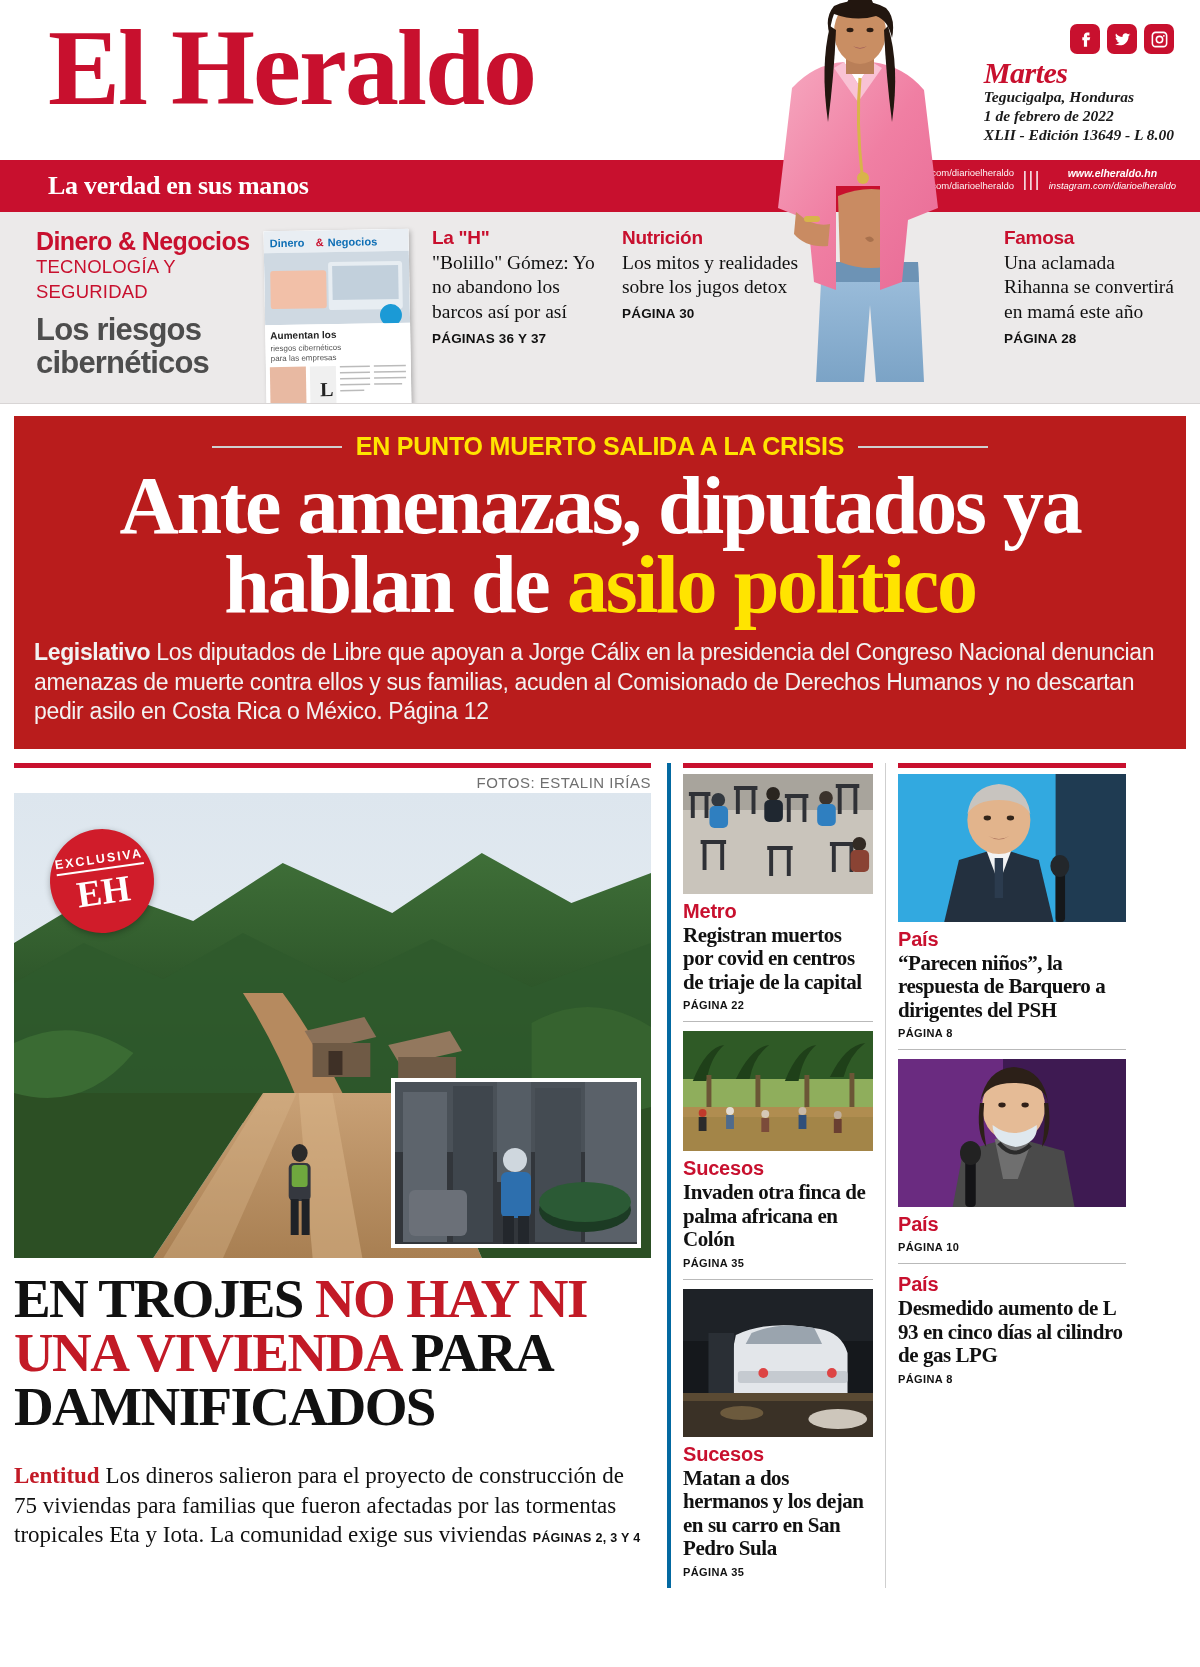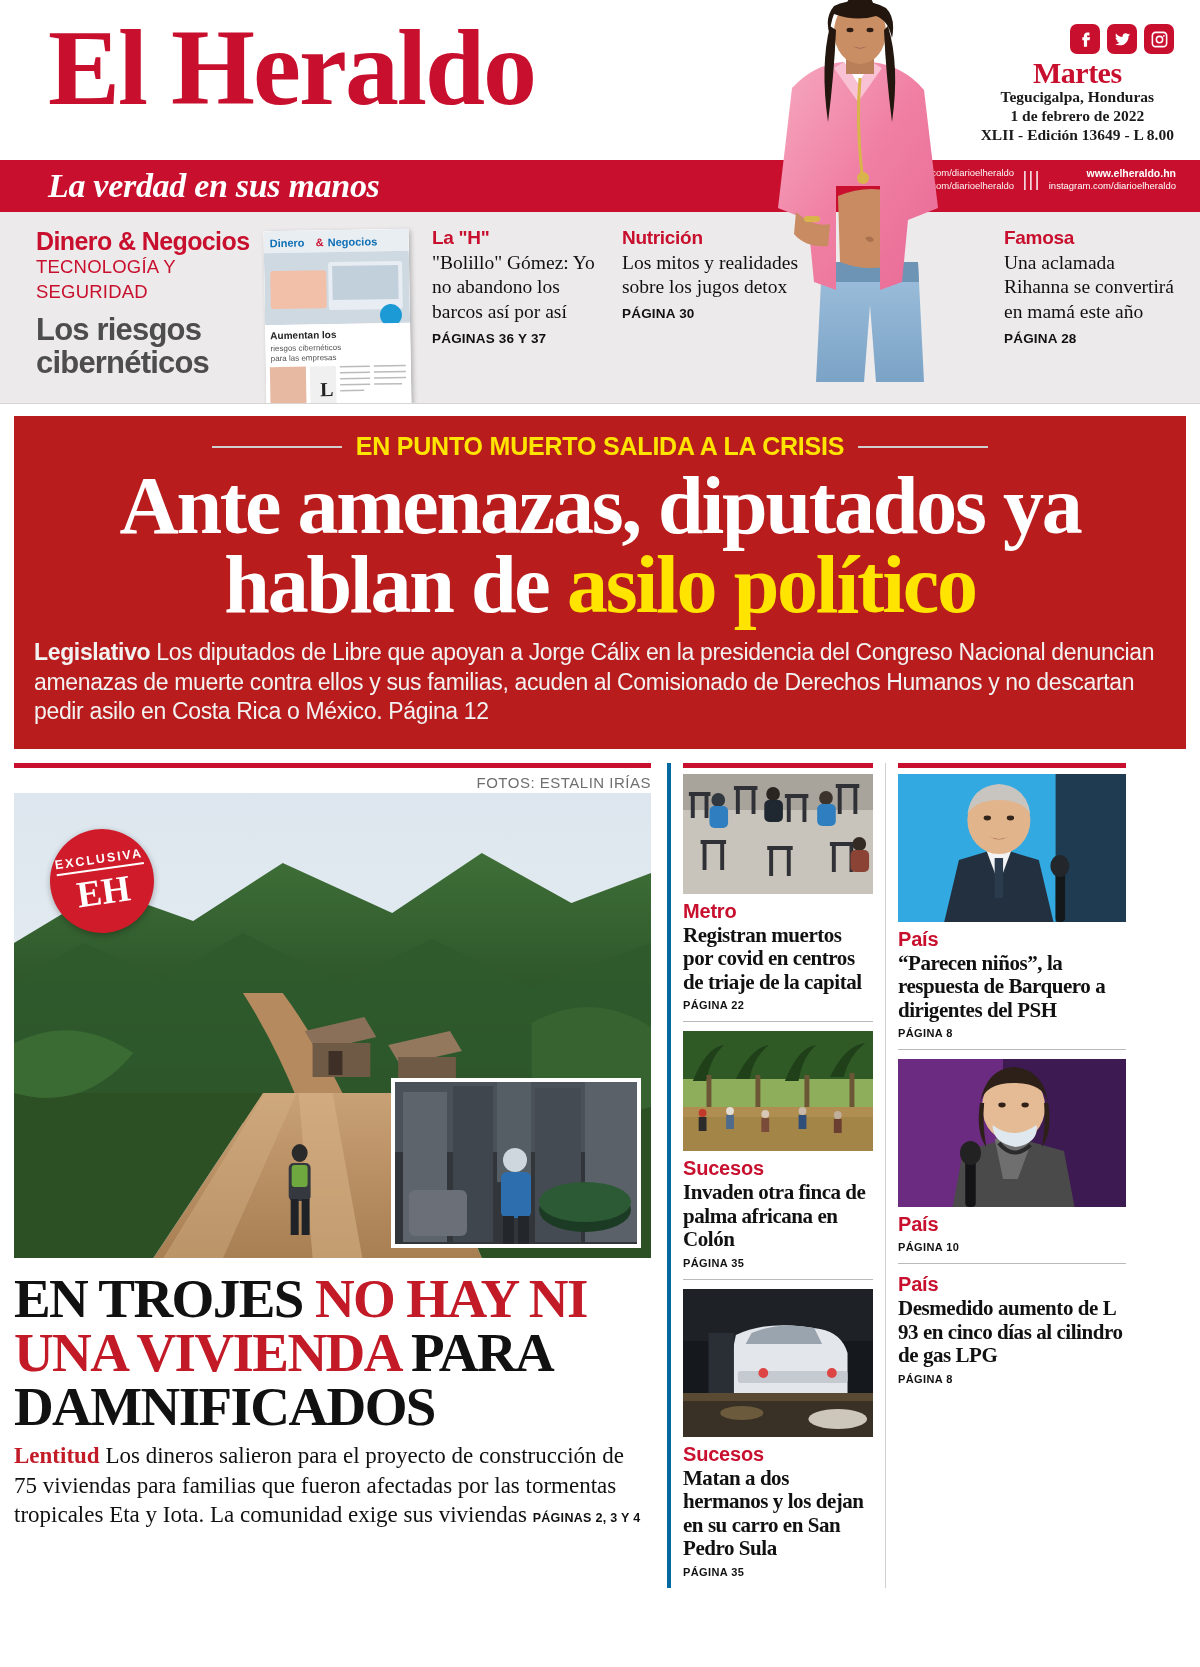--- a/index.html
+++ b/index.html
@@ -45,23 +45,24 @@
     width: 30px; height: 30px;
     background: #c8102e;
     border-radius: 7px;
     display: flex; align-items: center; justify-content: center;
   }
   .social-ico svg { width: 19px; height: 19px; fill: #fff; }
   .dateblock {
     position: absolute;
     right: 26px;
     top: 58px;
-    text-align: center;
+    text-align: left;
     font-family: "Liberation Serif", serif;
     color: #1a1a1a;
+    font-style: italic;
   }
   .dateblock .weekday {
     color: #c8102e;
     font-weight: 700;
     font-size: 30px;
     line-height: 1.0;
     letter-spacing: -0.5px;
   }
   .dateblock .line {
     font-weight: 700;
@@ -84,39 +85,38 @@
     position: relative;
     height: 52px;
     background: #c8102e;
     display: flex;
     align-items: center;
   }
   .slogan {
     margin-left: 48px;
     color: #fff;
     font-family: "Liberation Serif", serif;
-    font-style: italic;
-    font-weight: 700;
-    font-size: 34px;
+    font-weight: 700;
+    font-size: 26px;
     letter-spacing: -0.3px;
   }
   .webblock {
     position: absolute;
     right: 24px;
     top: 6px;
     display: flex;
     align-items: center;
     gap: 8px;
     color: #fff;
     font-size: 9.5px;
     line-height: 1.35;
   }
   .webblock .seg-left { text-align: right; opacity: 0.95; }
   .webblock .bars { font-size: 20px; font-weight: 300; opacity: .85; letter-spacing:1px;}
-  .webblock .seg-right { text-align: right; }
+  .webblock .seg-right { text-align: center; font-style: italic; }
   .webblock .url { font-weight: 700; font-size: 10.5px; }
 
   
   .promo {
     position: relative;
     height: 192px;
     background: #eceaea;
     border-bottom: 1px solid #d8d5d5;
     display: flex;
     padding: 16px 24px 0 36px;
@@ -293,21 +293,21 @@
     letter-spacing: -1.6px;
     color: #111;
     margin-top: 14px;
   }
   .left-head .red { color: #c21a26; }
   .left-deck {
     font-family: "Liberation Serif", serif;
     font-size: 23px;
     line-height: 1.28;
     color: #111;
-    margin-top: 8px;
+    margin-top: 28px;
   }
   .left-deck .lead { color: #c21a26; font-weight: 700; }
   .left-deck .pages {
     font-family: "Liberation Sans", sans-serif;
     font-weight: 700;
     font-size: 12.5px;
     letter-spacing: 0.3px;
   }
 
   .brief { margin-bottom: 10px; }

